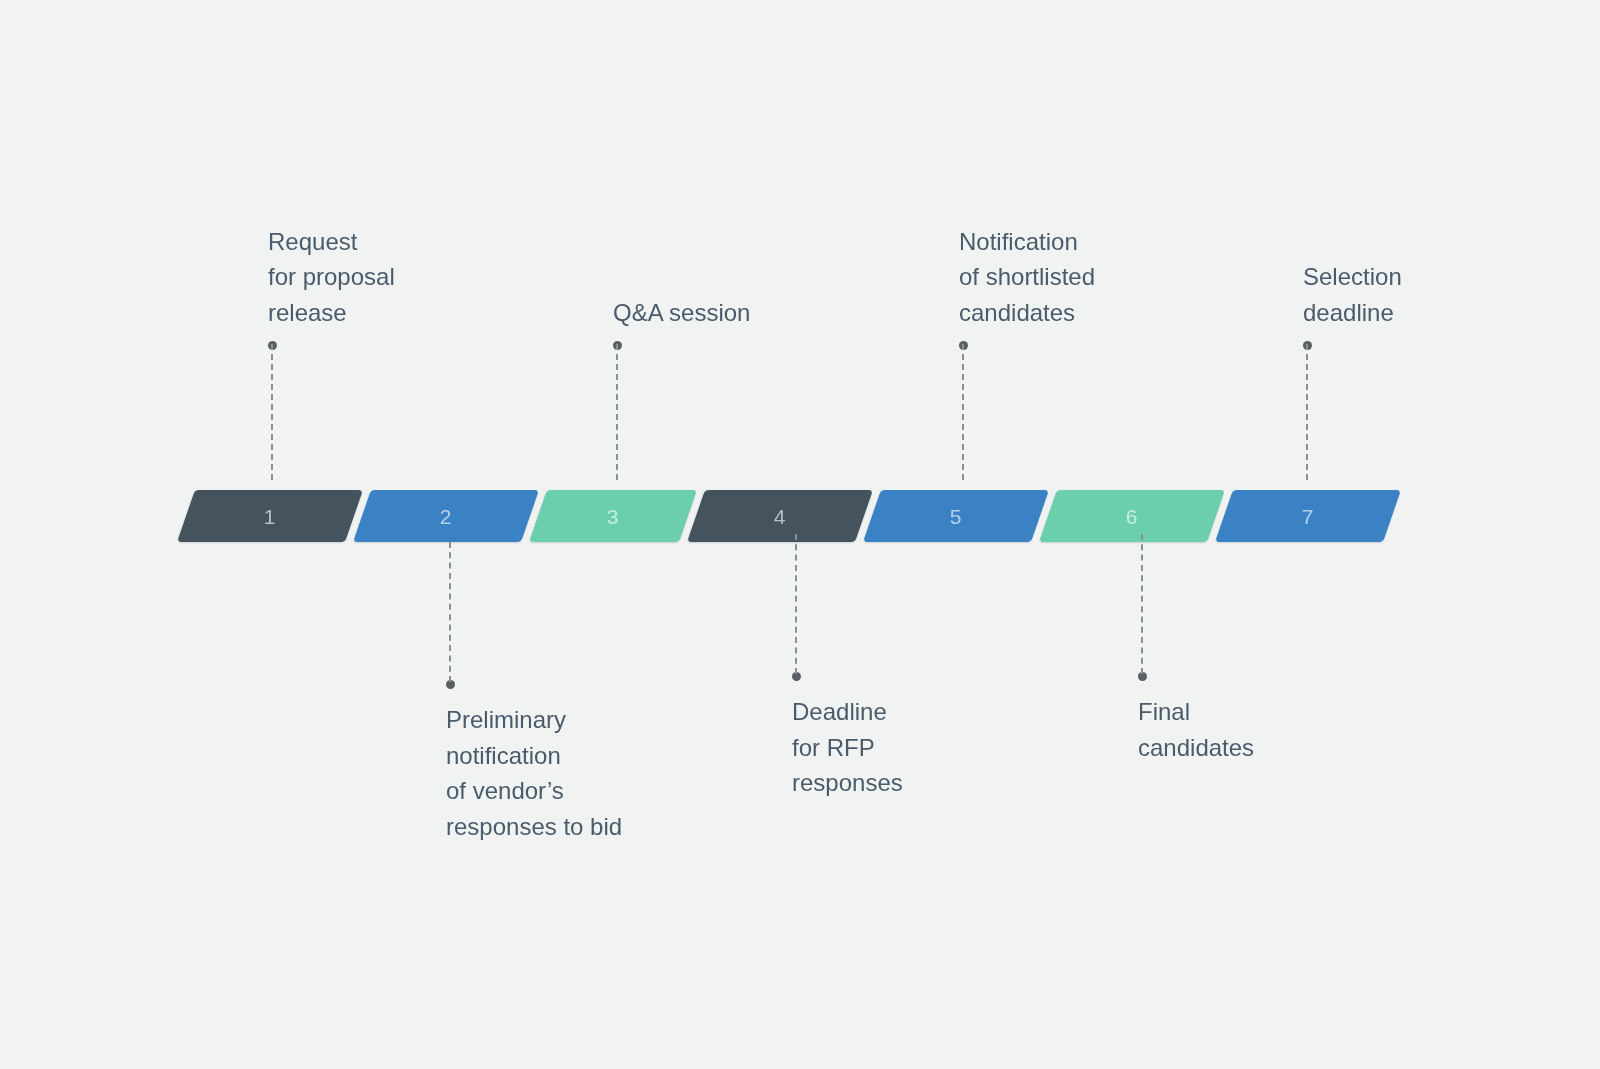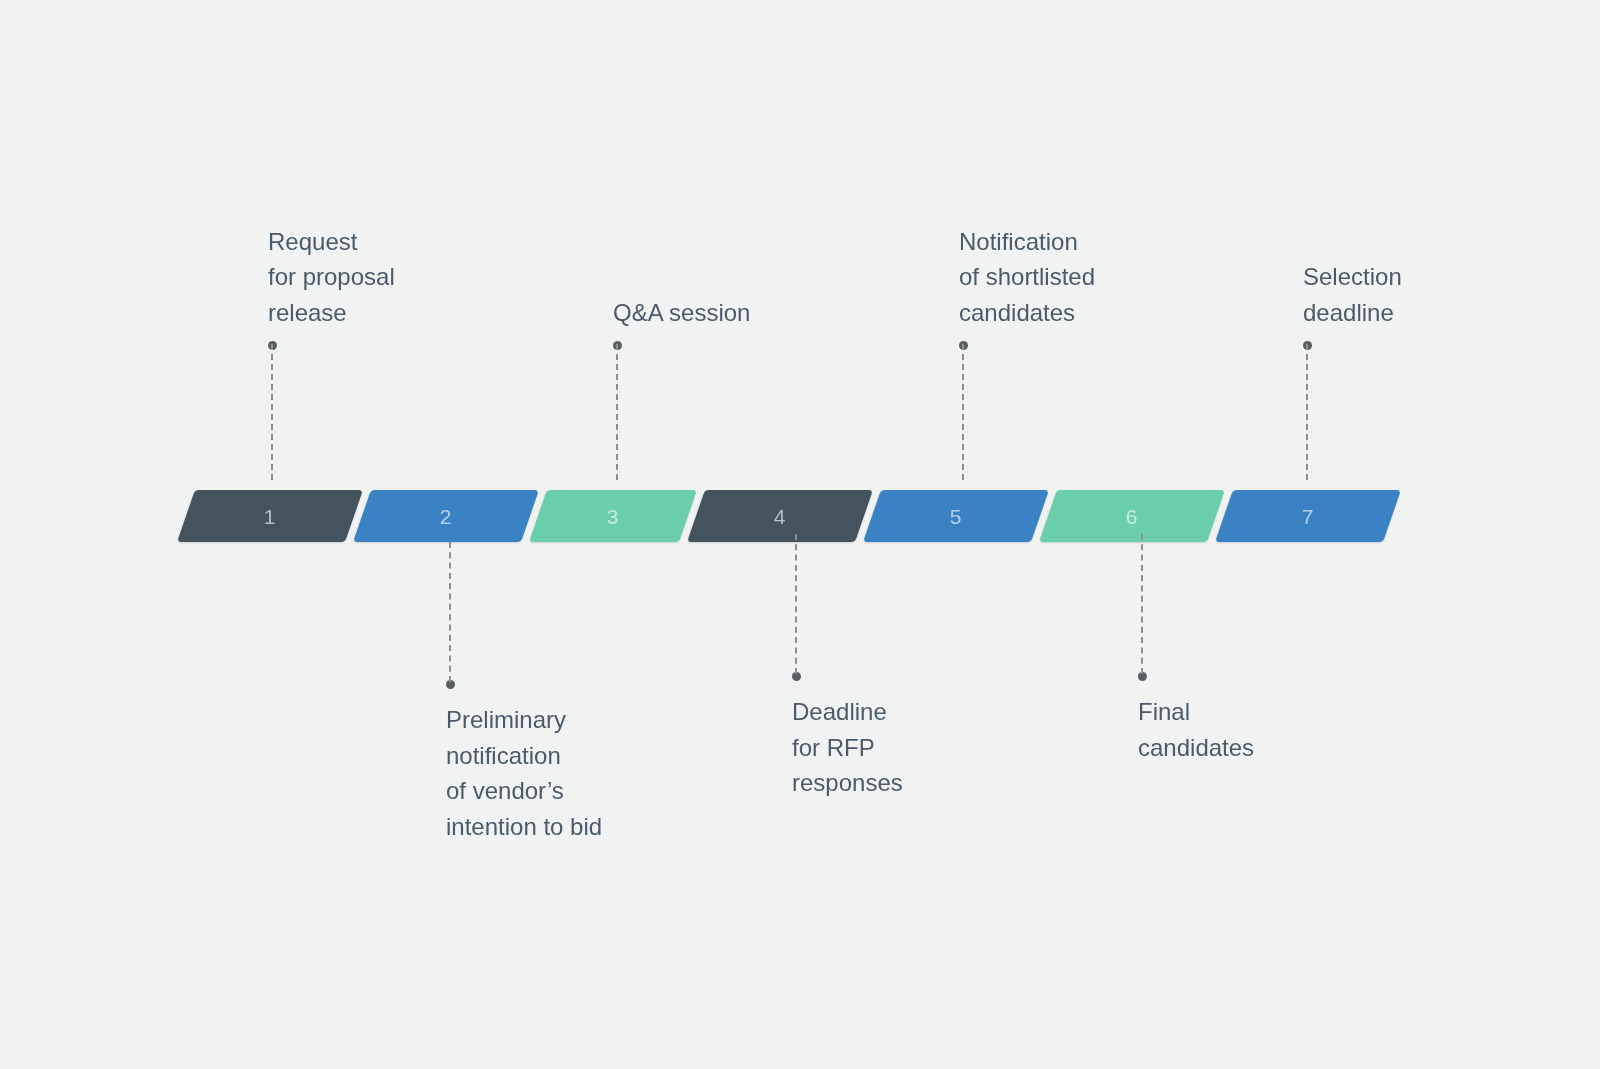--- a/index.html
+++ b/index.html
@@ -121,21 +121,21 @@
 for proposal
 release</div>
     <div class="dot"></div>
     <div class="stem"></div>
   </div>
 
   <div class="callout below" style="left:446px; top:702px;">
     <div class="text">Preliminary
 notification
 of vendor’s
-intention to bid</div>
+responses to bid</div>
     <div class="dot"></div>
     <div class="stem"></div>
   </div>
 
   <div class="callout above" style="left:613px; top:330px;">
     <div class="text">Q&amp;A session</div>
     <div class="dot"></div>
     <div class="stem"></div>
   </div>
 

